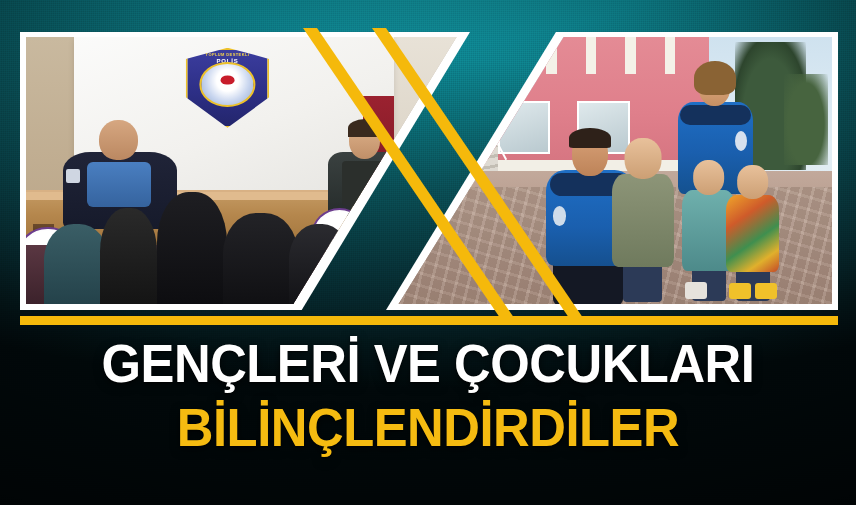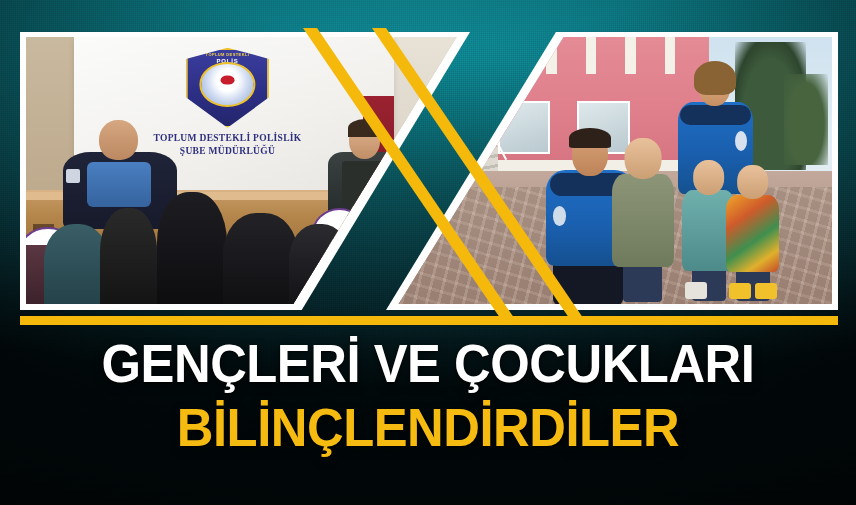--- a/index.html
+++ b/index.html
@@ -216,24 +216,20 @@
 
       <div class="lp-badge">
         <div class="lp-badge-shield"></div>
         <div class="lp-badge-txt">TOPLUM DESTEKLİ</div>
         <div class="lp-badge-txt2">POLİS</div>
         <div class="lp-badge-inner">
           <div class="lp-badge-star"></div>
         </div>
       </div>
 
-      <div class="lp-caption">
-        <div>TOPLUM DESTEKLİ POLİSLİK</div>
-        <div>ŞUBE MÜDÜRLÜĞÜ</div>
-      </div>
 
       <div class="lp-desk">
         <div class="lp-desk-edge"></div>
       </div>
       <div class="lp-floorwall"></div>
 
       <div class="lp-officer">
         <div class="lp-off-body"></div>
         <div class="lp-off-vest"></div>
         <div class="lp-off-patch"></div>

